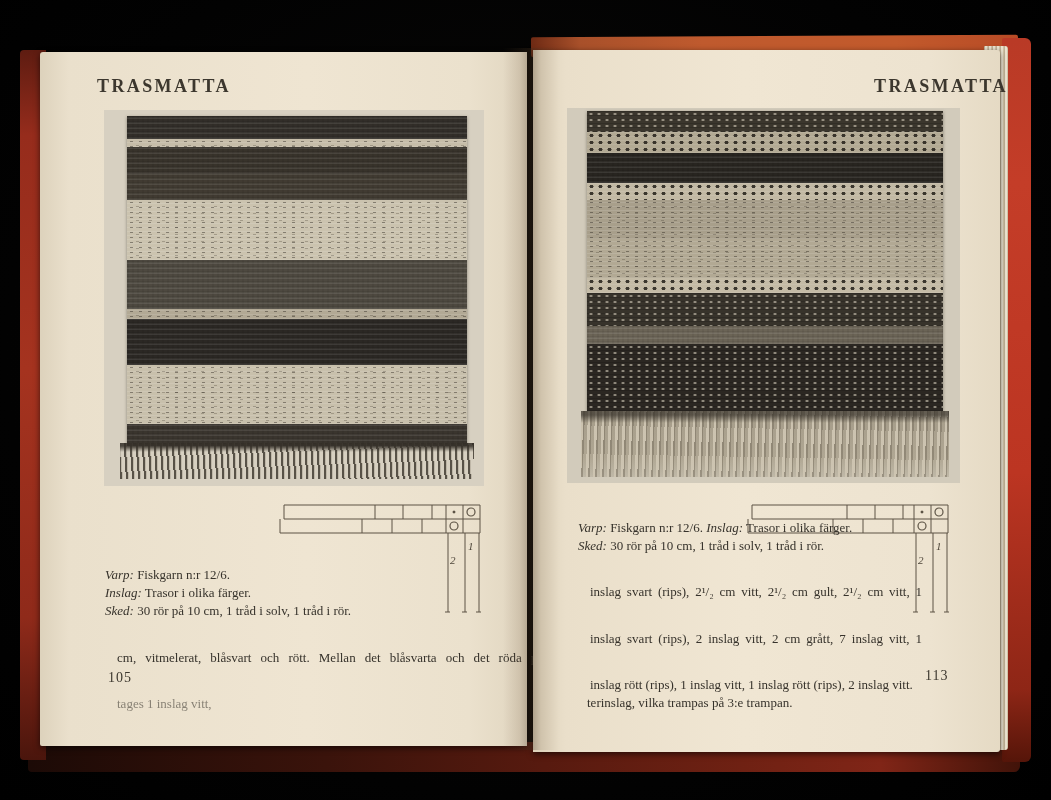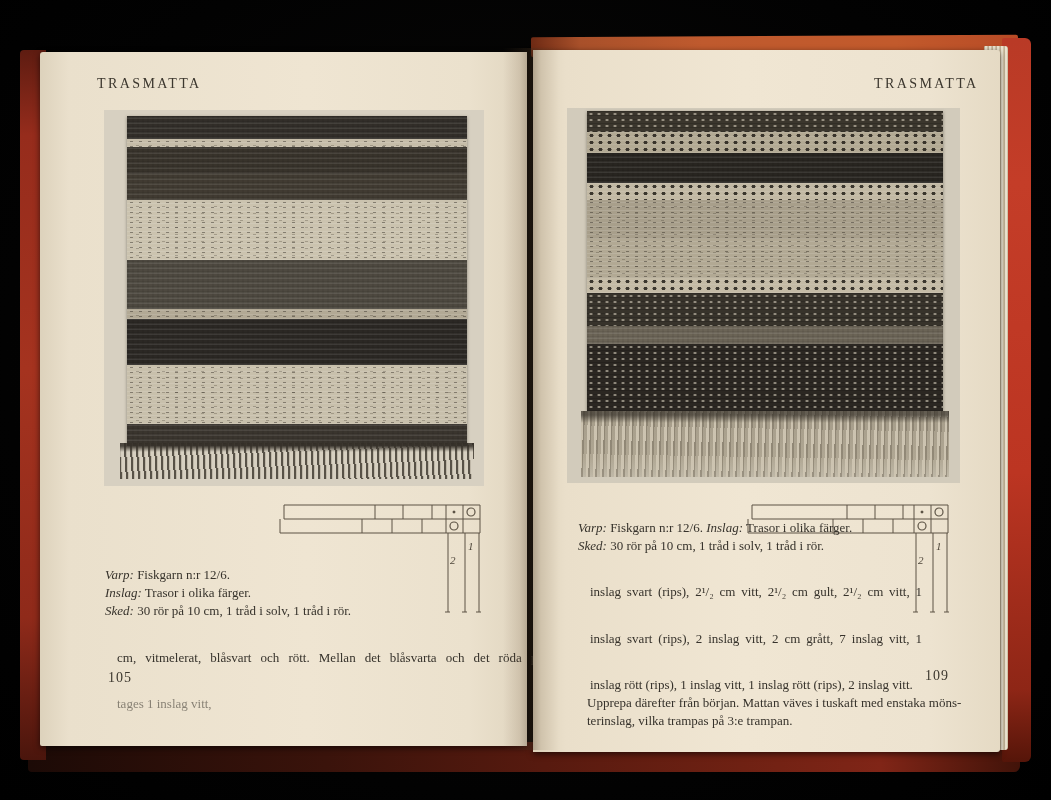--- a/index.html
+++ b/index.html
@@ -25,21 +25,21 @@
   .gutter{left:503px;top:48px;width:56px;height:702px;pointer-events:none;
     background:linear-gradient(90deg, rgba(96,70,44,0) 0%, rgba(96,70,44,0.14) 30%, rgba(70,50,32,0.34) 50%, rgba(96,70,44,0.12) 68%, rgba(96,70,44,0) 100%);}
 
   
   .page{background:#ece2cf;box-shadow:0 2px 6px rgba(0,0,0,0.6);}
   .page-left{left:40px;top:52px;width:487px;height:694px;border-radius:3px 0 0 2px;
     background:linear-gradient(90deg,#ddd2bc 0%,#eae0cc 6%,#efe5d2 55%,#ebe1cd 88%,#e0d5bf 100%),#ece2cf;}
   .page-right{left:533px;top:50px;width:467px;height:702px;border-radius:0 3px 3px 0;
     background:linear-gradient(90deg,#dcd1ba 0%,#eadfca 7%,#f0e6d3 45%,#ede3d0 85%,#e5dac4 100%),#ece2cf;}
 
-  .running-head{position:absolute;font-size:14px;letter-spacing:2.4px;color:#3c372e;font-weight:normal;}
+  .running-head{position:absolute;font-size:18px;letter-spacing:2.4px;color:#3c372e;font-weight:bold;}
   .pagenum{position:absolute;font-size:14px;letter-spacing:1px;color:#3c372e;}
 
   
   .photo{position:absolute;overflow:hidden;}
   .photo-left{background:#d7d0c1;}
   .photo-right{background:#d2cbbb;}
   .rug{position:absolute;display:flex;flex-direction:column;overflow:hidden;
     box-shadow:0 1px 3px rgba(60,55,45,0.5);}
   .stripe{width:100%;}
   .tx-weave{background-image:repeating-linear-gradient(0deg, rgba(255,255,255,0.09) 0 1px, rgba(0,0,0,0.06) 2px 3px, transparent 3px 5px),
@@ -202,21 +202,20 @@
       <text x="190" y="48">1</text>
       <text x="172" y="62">2</text>
     </svg>
 
     <div class="textblock" style="left:45px;top:469px;width:378px;">
       <div class="tline"><span class="lead">Varp:</span><span> Fiskgarn n:r 12/6. </span><span class="lead">Inslag:</span><span> Trasor i olika färger.</span></div>
       <div class="tline"><span class="lead">Sked:</span><span> 30 rör på 10 cm, 1 tråd i solv, 1 tråd i rör.</span></div>
       <div class="tline ind just" style="width:332px;"><span>inslag svart (rips), 2¹/₂ cm vitt, 2¹/₂ cm gult, 2¹/₂ cm vitt, 1</span></div>
       <div class="tline ind just" style="width:332px;"><span>inslag svart (rips), 2 inslag vitt, 2 cm grått, 7 inslag vitt, 1</span></div>
       <div class="tline ind"><span>inslag rött (rips), 1 inslag vitt, 1 inslag rött (rips), 2 inslag vitt.</span></div>
-      <div class="tline ind-sm"><span>Upprepa därefter från början. Mattan väves i tuskaft med enstaka möns-</span></div>
       <div class="tline ind-sm"><span>terinslag, vilka trampas på 3:e trampan.</span></div>
     </div>
 
-    <div class="pagenum" style="left:392px;top:618px;">109</div>
+    <div class="pagenum" style="left:392px;top:618px;">113</div>
   </div>
 
   <div class="abs gutter"></div>
 </div>
 
 </body></html>

